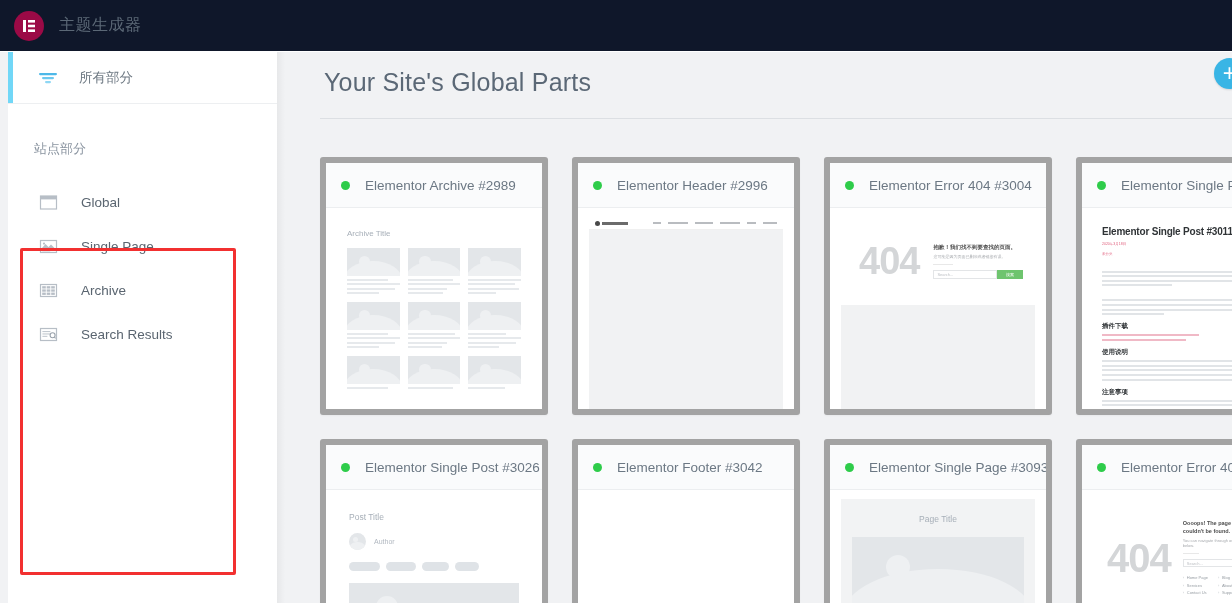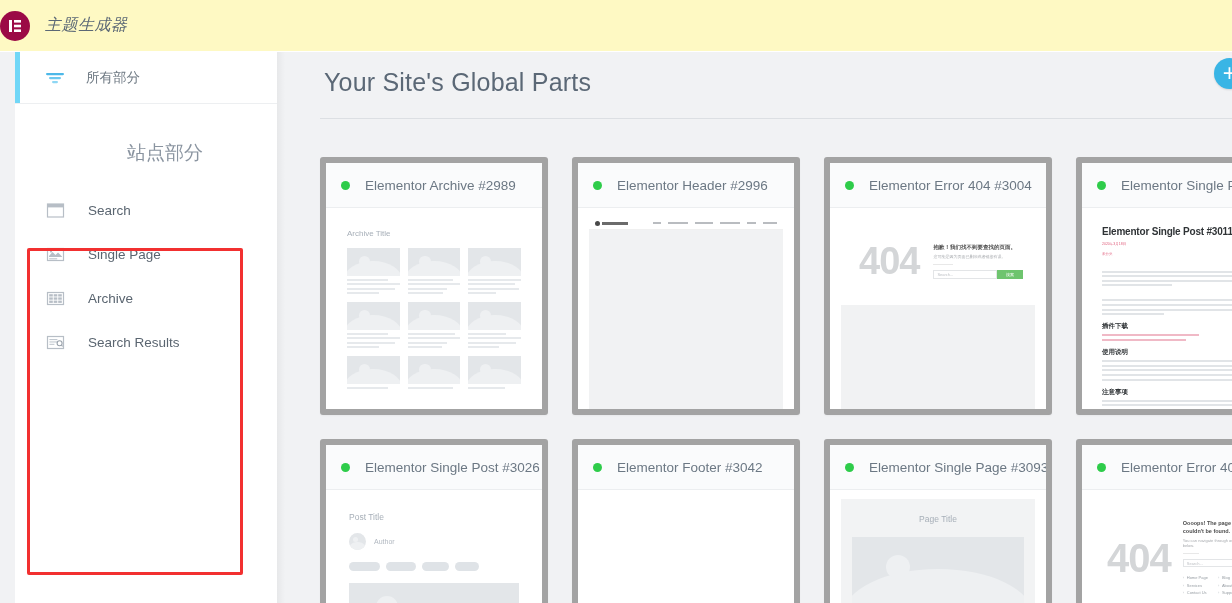--- a/index.html
+++ b/index.html
@@ -8,45 +8,44 @@
     width: 1232px; height: 603px;
     font-family: "Liberation Sans", "DejaVu Sans", sans-serif;
     background: #f1f2f4;
     overflow: hidden;
     position: relative;
   }
 
   
   .topbar {
     position: absolute; left: 0; top: 0; width: 1232px; height: 52px;
-    background: #fef9c3;
+    background: #0f172a;
     display: flex; align-items: center;
+    padding-left: 14px;
     border-bottom: 1px solid #ffffff;
     z-index: 5;
-    font-style: italic;
   }
   .logo-circle {
     width: 30px; height: 30px; border-radius: 50%;
     background: #9b0a46;
     display: flex; align-items: center; justify-content: center;
     flex: none;
   }
   .logo-mark { display: block; }
   .topbar-title {
     margin-left: 15px;
     font-size: 16px; color: #5b6876; letter-spacing: .5px;
   }
 
   
   .sidebar {
-    position: absolute; left: 15px; top: 52px;
+    position: absolute; left: 8px; top: 52px;
     width: 277px; height: 551px;
     background: #ffffff;
-    border-right: 3px solid #f97316;
-    text-align: center;
+    border-right: 5px solid #f97316;
   }
   .sidebar-shadow {
     position: absolute; left: 277px; top: 52px; width: 8px; height: 551px;
     background: linear-gradient(to right, rgba(0,0,0,.045), rgba(0,0,0,0));
     pointer-events: none; z-index: 3;
   }
   .all-parts {
     position: relative;
     height: 52px;
     display: flex; align-items: center;
@@ -55,21 +54,21 @@
   }
   .all-parts::before {
     content: ""; position: absolute; left: 0; top: 0; bottom: 0; width: 5px;
     background: #71d7f7;
   }
   .all-parts .funnel { margin-left: 30px; width: 20px; flex: none; }
   .all-parts .label { margin-left: 21px; font-size: 13.5px; color: #6d7882; }
 
   .section-title {
     margin: 36px 0 0 26px;
-    font-size: 19px; color: #8a94a0;
+    font-size: 13px; color: #8a94a0;
   }
 
   .nav-list { margin-top: 22px; }
   .nav-item {
     display: flex; align-items: center;
     height: 44px;
     padding-left: 30px;
     cursor: pointer;
   }
   .nav-item .nav-icon { width: 21px; height: 21px; flex: none; }
@@ -282,21 +281,21 @@
 
   <div class="section-title">站点部分</div>
 
   <div class="nav-list">
 
     <div class="nav-item">
       <svg class="nav-icon" viewBox="0 0 21 21">
         <rect x="2.5" y="4" width="16" height="13" fill="none" stroke="#b7bec6" stroke-width="1.2"></rect>
         <rect x="2.5" y="4" width="16" height="3.4" fill="#b7bec6"></rect>
       </svg>
-      <span class="nav-label">Search</span>
+      <span class="nav-label">Global</span>
     </div>
 
 
 
     <div class="nav-item">
       <svg class="nav-icon" viewBox="0 0 21 21">
         <rect x="2.5" y="4.5" width="16" height="12" fill="none" stroke="#b7bec6" stroke-width="1.2"></rect>
         <path d="M4 12 L7.5 8 L10.5 11 L13 8.6 L17 12.4 L17 13 L4 13 Z" fill="#b7bec6"></path>
         <circle cx="6" cy="7.6" r="1.1" fill="#b7bec6"></circle>
         <rect x="4.2" y="14.2" width="8" height="1.2" fill="#c2c9d0"></rect>

